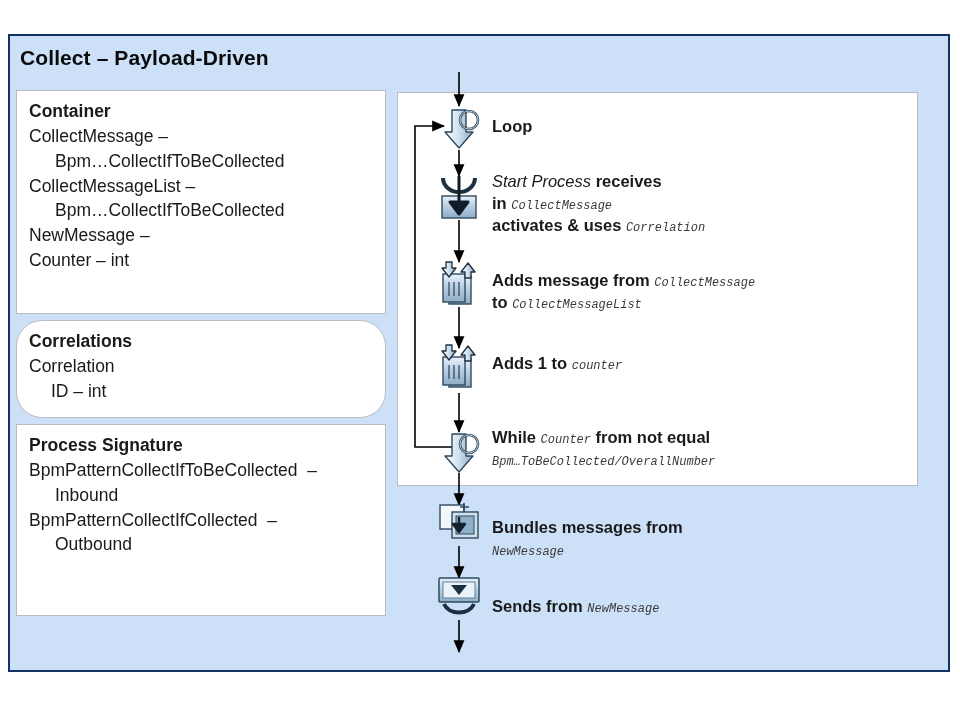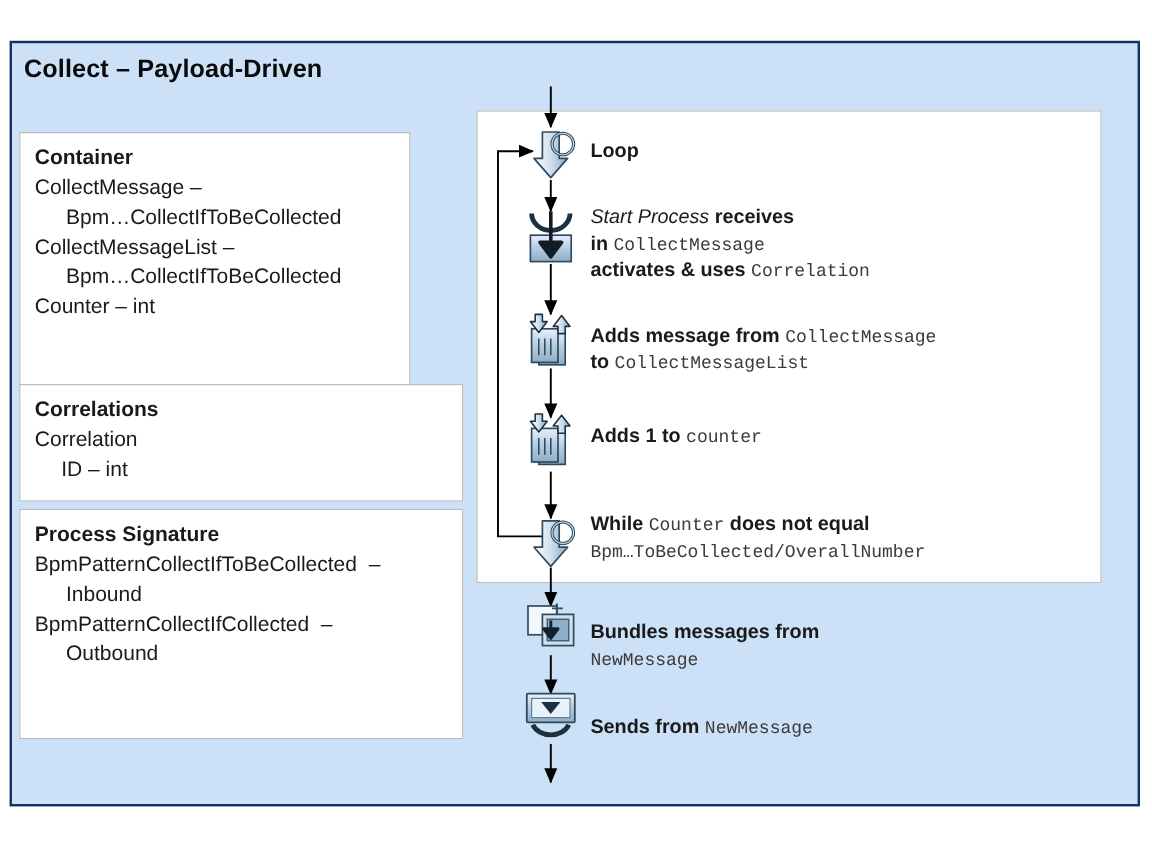--- a/index.html
+++ b/index.html
@@ -43,22 +43,22 @@
     white-space: nowrap;
   }
 
   
   .panel {
     position: absolute;
     background: #ffffff;
     border: 1px solid #b9bcc0;
     box-sizing: border-box;
   }
-  .panel-container { left: 16px;  top: 90px;  width: 326px; height: 224px; margin-top: 20px; }
-  .panel-correl    { left: 16px;  top: 320px; width: 370px; height: 98px;  }
+  .panel-container { left: 16px;  top: 90px;  width: 370px; height: 224px; }
+  .panel-correl    { left: 16px;  top: 320px; width: 370px; height: 98px; border-radius: 26px;  }
   .panel-signature { left: 16px;  top: 424px; width: 370px; height: 192px; }
   .panel-flow      { left: 397px; top: 92px;  width: 521px; height: 394px; }
 
   .panel-body {
     padding: 8px 12px 0 12px;
     font-size: 17.5px;
     line-height: 1.42;
     color: #1a1a1a;
   }
   .panel-body .hd {
@@ -75,22 +75,23 @@
     left: 492px;
     font-size: 16.5px;
     line-height: 1.32;
     color: #1a1a1a;
     font-weight: bold;
     white-space: nowrap;
   }
   .flow-step .mono {
     font-family: "Liberation Mono", monospace;
     font-weight: normal;
-    font-size: 15px;
+    font-size: 12px;
     color: #3a3a3a;
+    font-style: italic;
   }
   .flow-step .ital {
     font-style: italic;
     font-weight: normal;
     margin-top: 17px;
   }
 
   .step-loop    { top: 116px; }
   .step-start   { top: 171px; }
   .step-add-msg { top: 270px; }
@@ -118,20 +119,21 @@
 
   <div class="title">Collect – Payload-Driven</div>
 
   <div class="panel panel-container">
     <div class="panel-body">
       <div class="ln hd">Container</div>
       <div class="ln">CollectMessage –</div>
       <div class="ln ind1">Bpm…CollectIfToBeCollected</div>
       <div class="ln">CollectMessageList –</div>
       <div class="ln ind1">Bpm…CollectIfToBeCollected</div>
+      <div class="ln">NewMessage –</div>
       <div class="ln">Counter – int</div>
     </div>
   </div>
 
   <div class="panel panel-correl">
     <div class="panel-body">
       <div class="ln hd">Correlations</div>
       <div class="ln">Correlation</div>
       <div class="ln ind2">ID – int</div>
     </div>
@@ -258,21 +260,21 @@
   <div class="flow-step step-add-msg">
     <div><span>Adds message from </span><span class="mono">CollectMessage</span></div>
     <div><span>to </span><span class="mono">CollectMessageList</span></div>
   </div>
 
   <div class="flow-step step-add-cnt">
     <div><span>Adds 1 to </span><span class="mono">counter</span></div>
   </div>
 
   <div class="flow-step step-while">
-    <div><span>While </span><span class="mono">Counter</span><span> does not equal</span></div>
+    <div><span>While </span><span class="mono">Counter</span><span> from not equal</span></div>
     <div><span class="mono">Bpm…ToBeCollected/OverallNumber</span></div>
   </div>
 
   <div class="flow-step step-bundle">
     <div><span>Bundles messages from</span></div>
     <div><span class="mono">NewMessage</span></div>
   </div>
 
   <div class="flow-step step-send">
     <div><span>Sends from </span><span class="mono">NewMessage</span></div>

